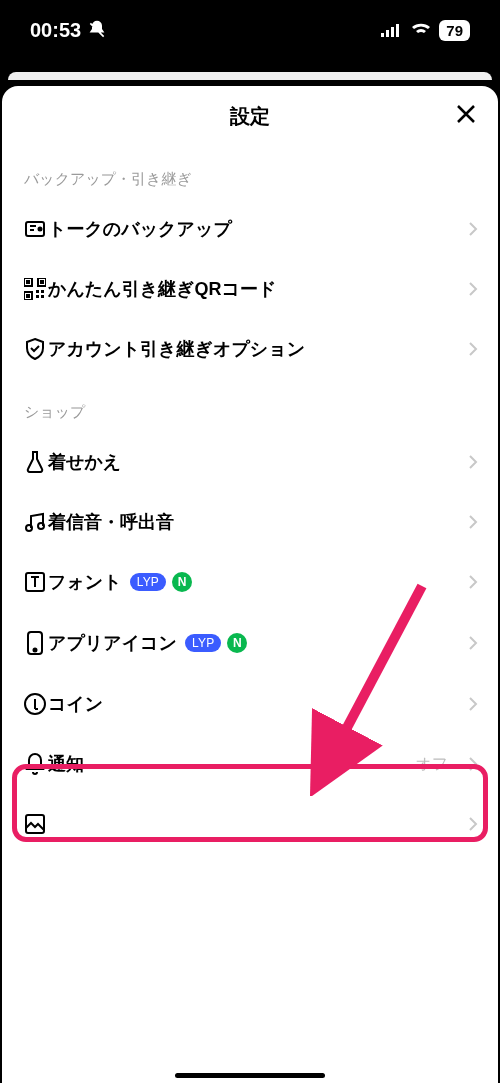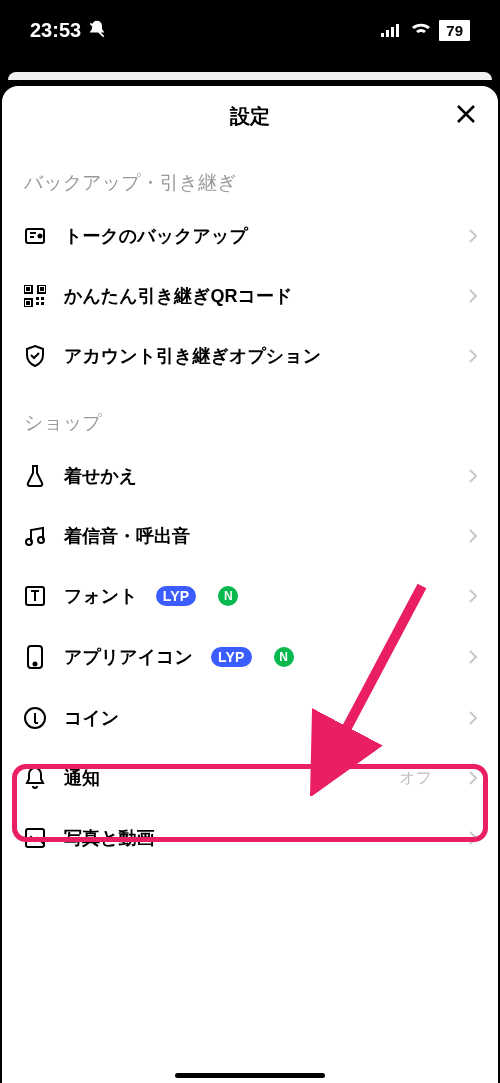--- a/index.html
+++ b/index.html
@@ -15,21 +15,21 @@
   height: 60px;
   display: flex;
   justify-content: space-between;
   align-items: center;
   padding: 0 30px;
   color: #fff;
 }
 .status-left { display: flex; align-items: center; gap: 6px; font-size: 20px; font-weight: 600; }
 .status-right { display: flex; align-items: center; gap: 8px; }
 .battery-pill {
-  background: #fff; color: #000; border-radius: 1px;
+  background: #fff; color: #000; border-radius: 6px;
   padding: 2px 7px; font-size: 15px; font-weight: 700;
 }
 .sheet-bg {
   background: #f0f0f0;
   margin: 12px 8px 0;
   border-radius: 16px 16px 0 0;
   height: 8px;
 }
 .sheet {
   background: #fff;
@@ -43,42 +43,41 @@
   height: 60px;
   position: relative;
   display: flex;
   align-items: center;
   justify-content: center;
 }
 .header-title { font-size: 20px; font-weight: 600; }
 .close-btn { position: absolute; right: 20px; top: 50%; transform: translateY(-50%); }
 .section-header {
   color: #9a9a9a;
-  font-size: 19px;
+  font-size: 15px;
   padding: 24px 22px 10px;
 }
 .list-item {
   display: flex;
   align-items: center;
   padding: 18px 20px;
-  gap: 16px;
 }
 .item-icon { width: 26px; display: flex; align-items: center; justify-content: center; }
 .item-label { font-size: 18px; font-weight: 700; }
 .item-trail { color: #bdbdbd; font-size: 16px; margin-right: 20px; }
 .spacer { flex: 1; }
 .chevron { color: #c8c8c8; }
 .badge-lyp {
   background: #3b5cff;
   color: #fff;
   border-radius: 10px;
-  font-size: 14px;
-  font-weight: 700;
+  font-size: 12px;
+  font-weight: 400;
   padding: 2px 7px;
-  margin-left: 2px;
+  margin-left: 8px;
   letter-spacing: 0.2px;
 }
 .badge-n {
   background: #09b84f;
   color: #fff;
   border-radius: 50%;
   width: 20px;
   height: 20px;
   display: inline-flex;
   align-items: center;
@@ -112,21 +111,21 @@
   height: 5px;
   background: #000;
   border-radius: 3px;
 }
 </style>
 </head>
 <body>
 
 <div class="status-bar">
   <div class="status-left">
-    <span>23:53</span>
+    <span>00:53</span>
     <svg width="20" height="20" viewBox="0 0 24 24" fill="#fff">
         <path d="M12 2a5 5 0 0 0-5 5v4l-2 3h14l-2-3V7a5 5 0 0 0-5-5z M4 4l16 16" stroke="#fff" stroke-width="2"></path>
       </svg>
   </div>
   <div class="status-right">
     <svg width="22" height="14" viewBox="0 0 22 14" fill="#fff">
         <rect x="0" y="10" width="3" height="4"></rect>
         <rect x="5" y="7" width="3" height="7"></rect>
         <rect x="10" y="4" width="3" height="10"></rect>
         <rect x="15" y="1" width="3" height="13"></rect>
@@ -296,21 +295,20 @@
       </svg>
   </div>
 
   <div class="list-item">
     <span class="item-icon">
       <svg width="24" height="24" viewBox="0 0 24 24" fill="none" stroke="#000" stroke-width="2">
           <rect x="3" y="3" width="18" height="18" rx="2"></rect>
           <path d="M3 16l5-5 4 4 3-3 6 6"></path>
         </svg>
     </span>
-    <span class="item-label">写真と動画</span>
     <span class="spacer"></span>
     <svg class="chevron" width="10" height="16" viewBox="0 0 10 16" fill="none" stroke="currentColor" stroke-width="2">
         <path d="M2 2l6 6-6 6"></path>
       </svg>
   </div>
 
   <div class="highlight-box"></div>
 
   <svg class="arrow" width="130" height="220" viewBox="0 0 130 220">
     <defs>

